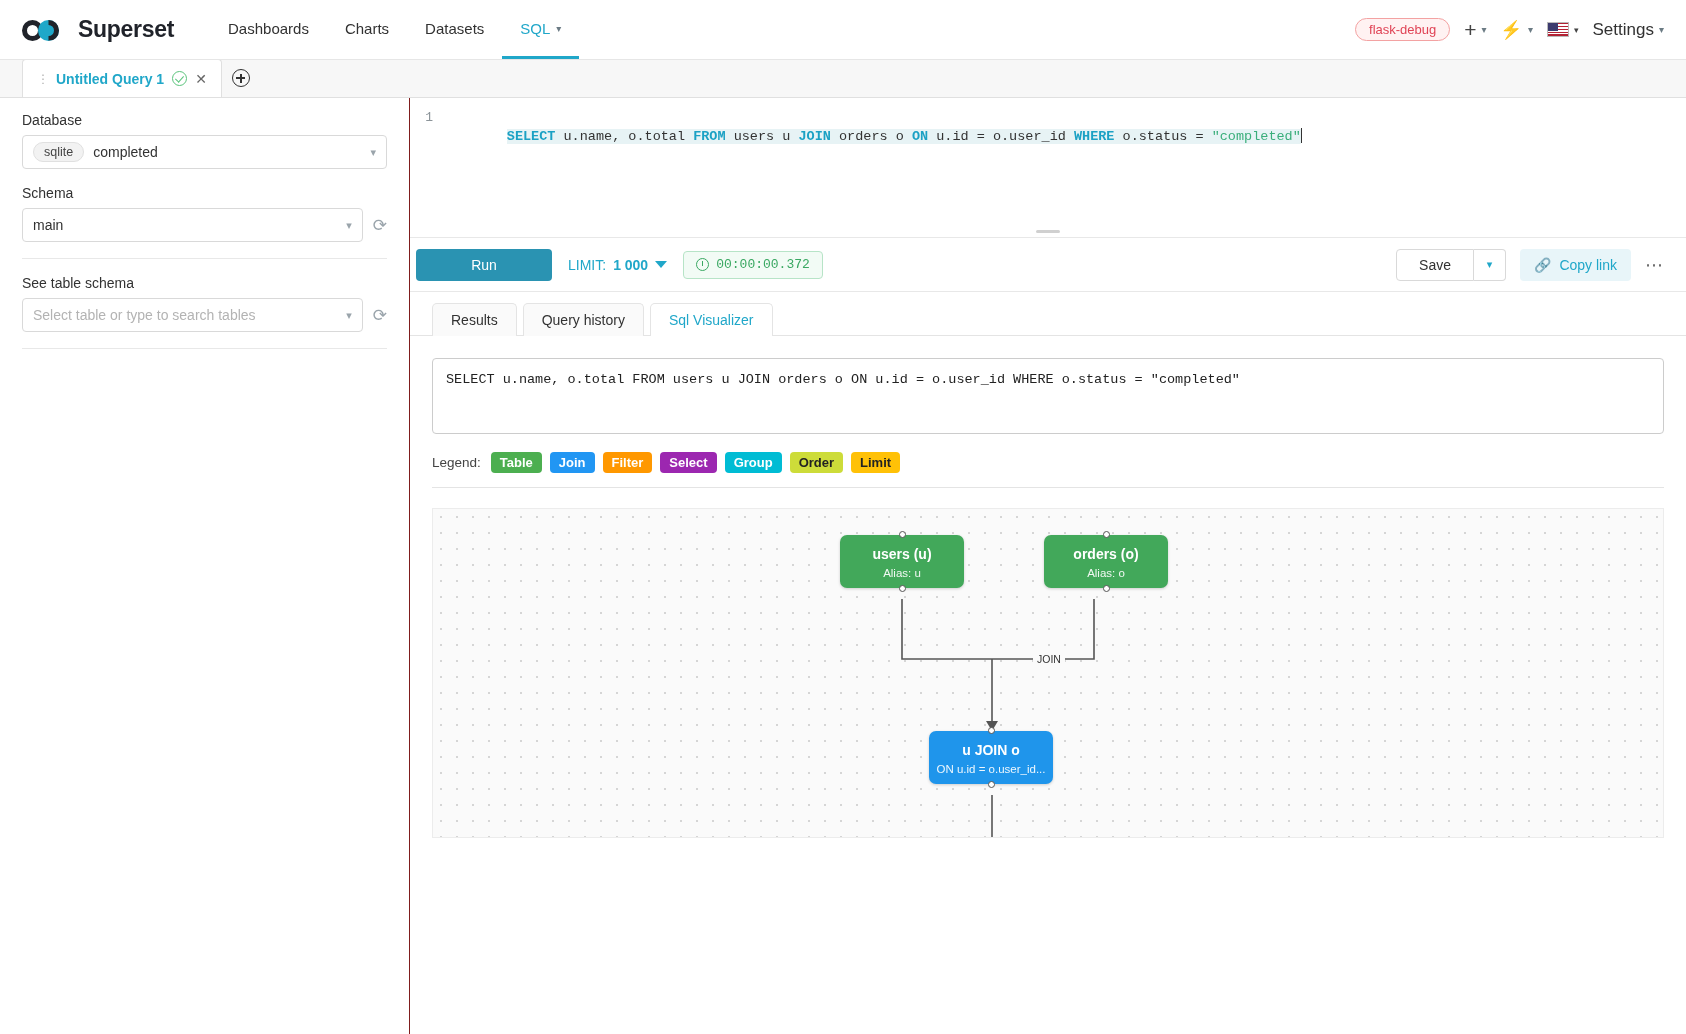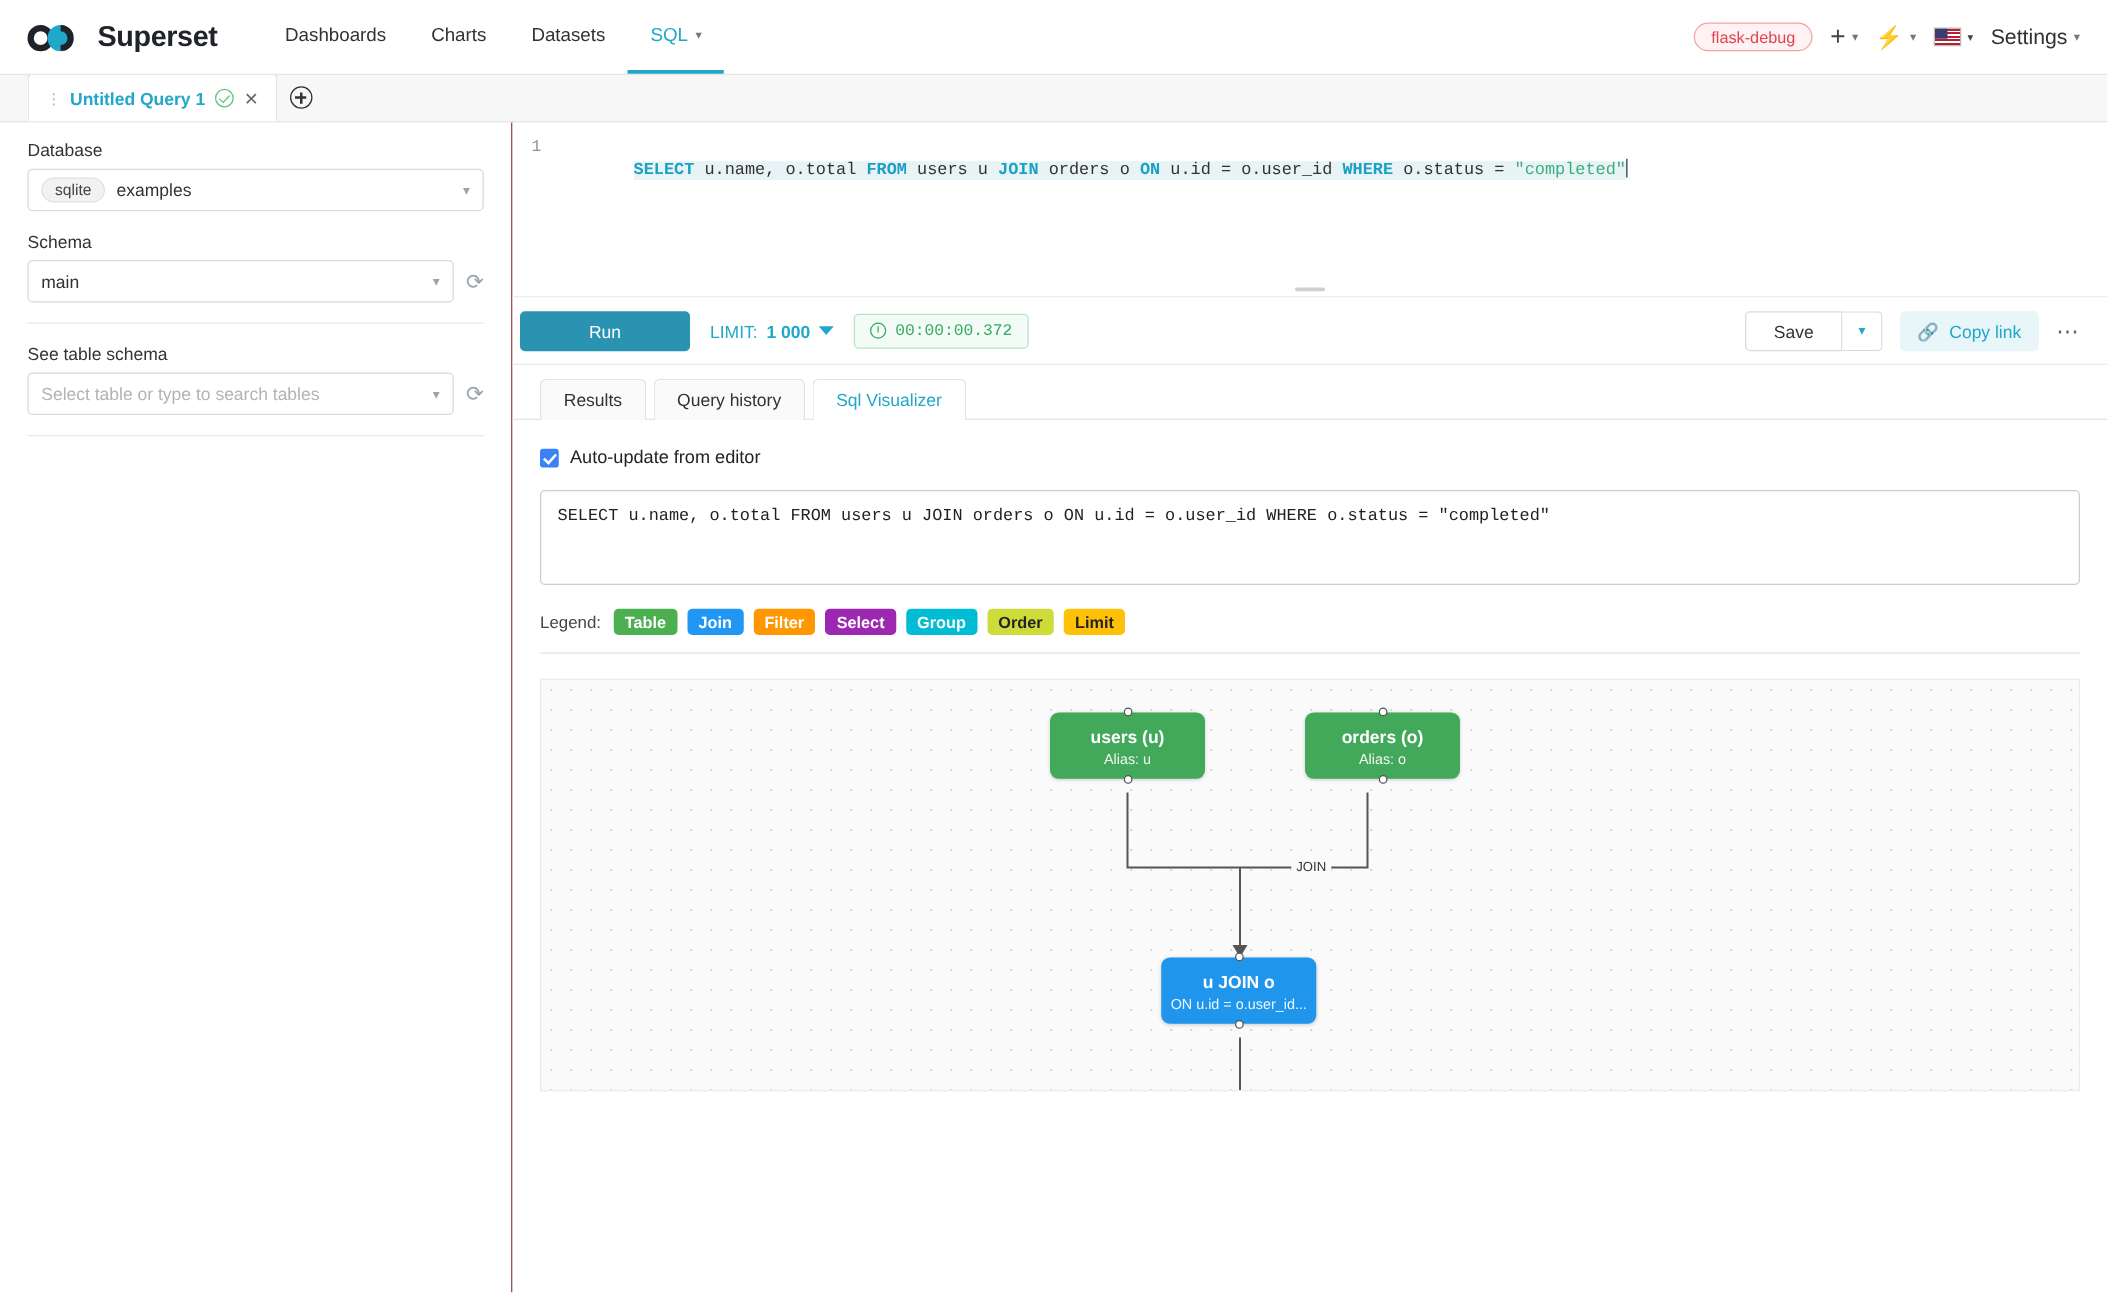--- a/index.html
+++ b/index.html
@@ -323,21 +323,21 @@
   </div>
 </div>
 
 <div class="body-split">
 
   <div class="left-panel">
     <div class="field-group">
       <div class="field-label">Database</div>
       <div class="select-box">
         <span class="db-pill">sqlite</span>
-        <span>examples</span>
+        <span>completed</span>
         <span class="select-caret">▾</span>
       </div>
     </div>
 
     <div class="field-group">
       <div class="field-label">Schema</div>
       <div class="row-with-refresh">
         <div class="select-box">
           <span>main</span>
           <span class="select-caret">▾</span>
@@ -400,24 +400,20 @@
     </div>
 
     <div class="result-tabs">
       <div class="rtab">Results</div>
       <div class="rtab">Query history</div>
       <div class="rtab active">Sql Visualizer</div>
     </div>
 
     <div class="viz-pane">
 
-      <div class="auto-update-row">
-        <span class="chk"></span>
-        <span class="auto-update-label">Auto-update from editor</span>
-      </div>
 
 
       <textarea class="sql-textarea" style="">SELECT u.name, o.total FROM users u JOIN orders o ON u.id = o.user_id WHERE o.status = "completed"</textarea>
 
       <div class="legend-row">
         <span class="legend-label">Legend:</span>
         <span class="legend-chip" style="background: rgb(76, 175, 80);">Table</span>
         <span class="legend-chip" style="background: rgb(33, 150, 243);">Join</span>
         <span class="legend-chip" style="background: rgb(255, 152, 0);">Filter</span>
         <span class="legend-chip" style="background: rgb(156, 39, 176);">Select</span>

